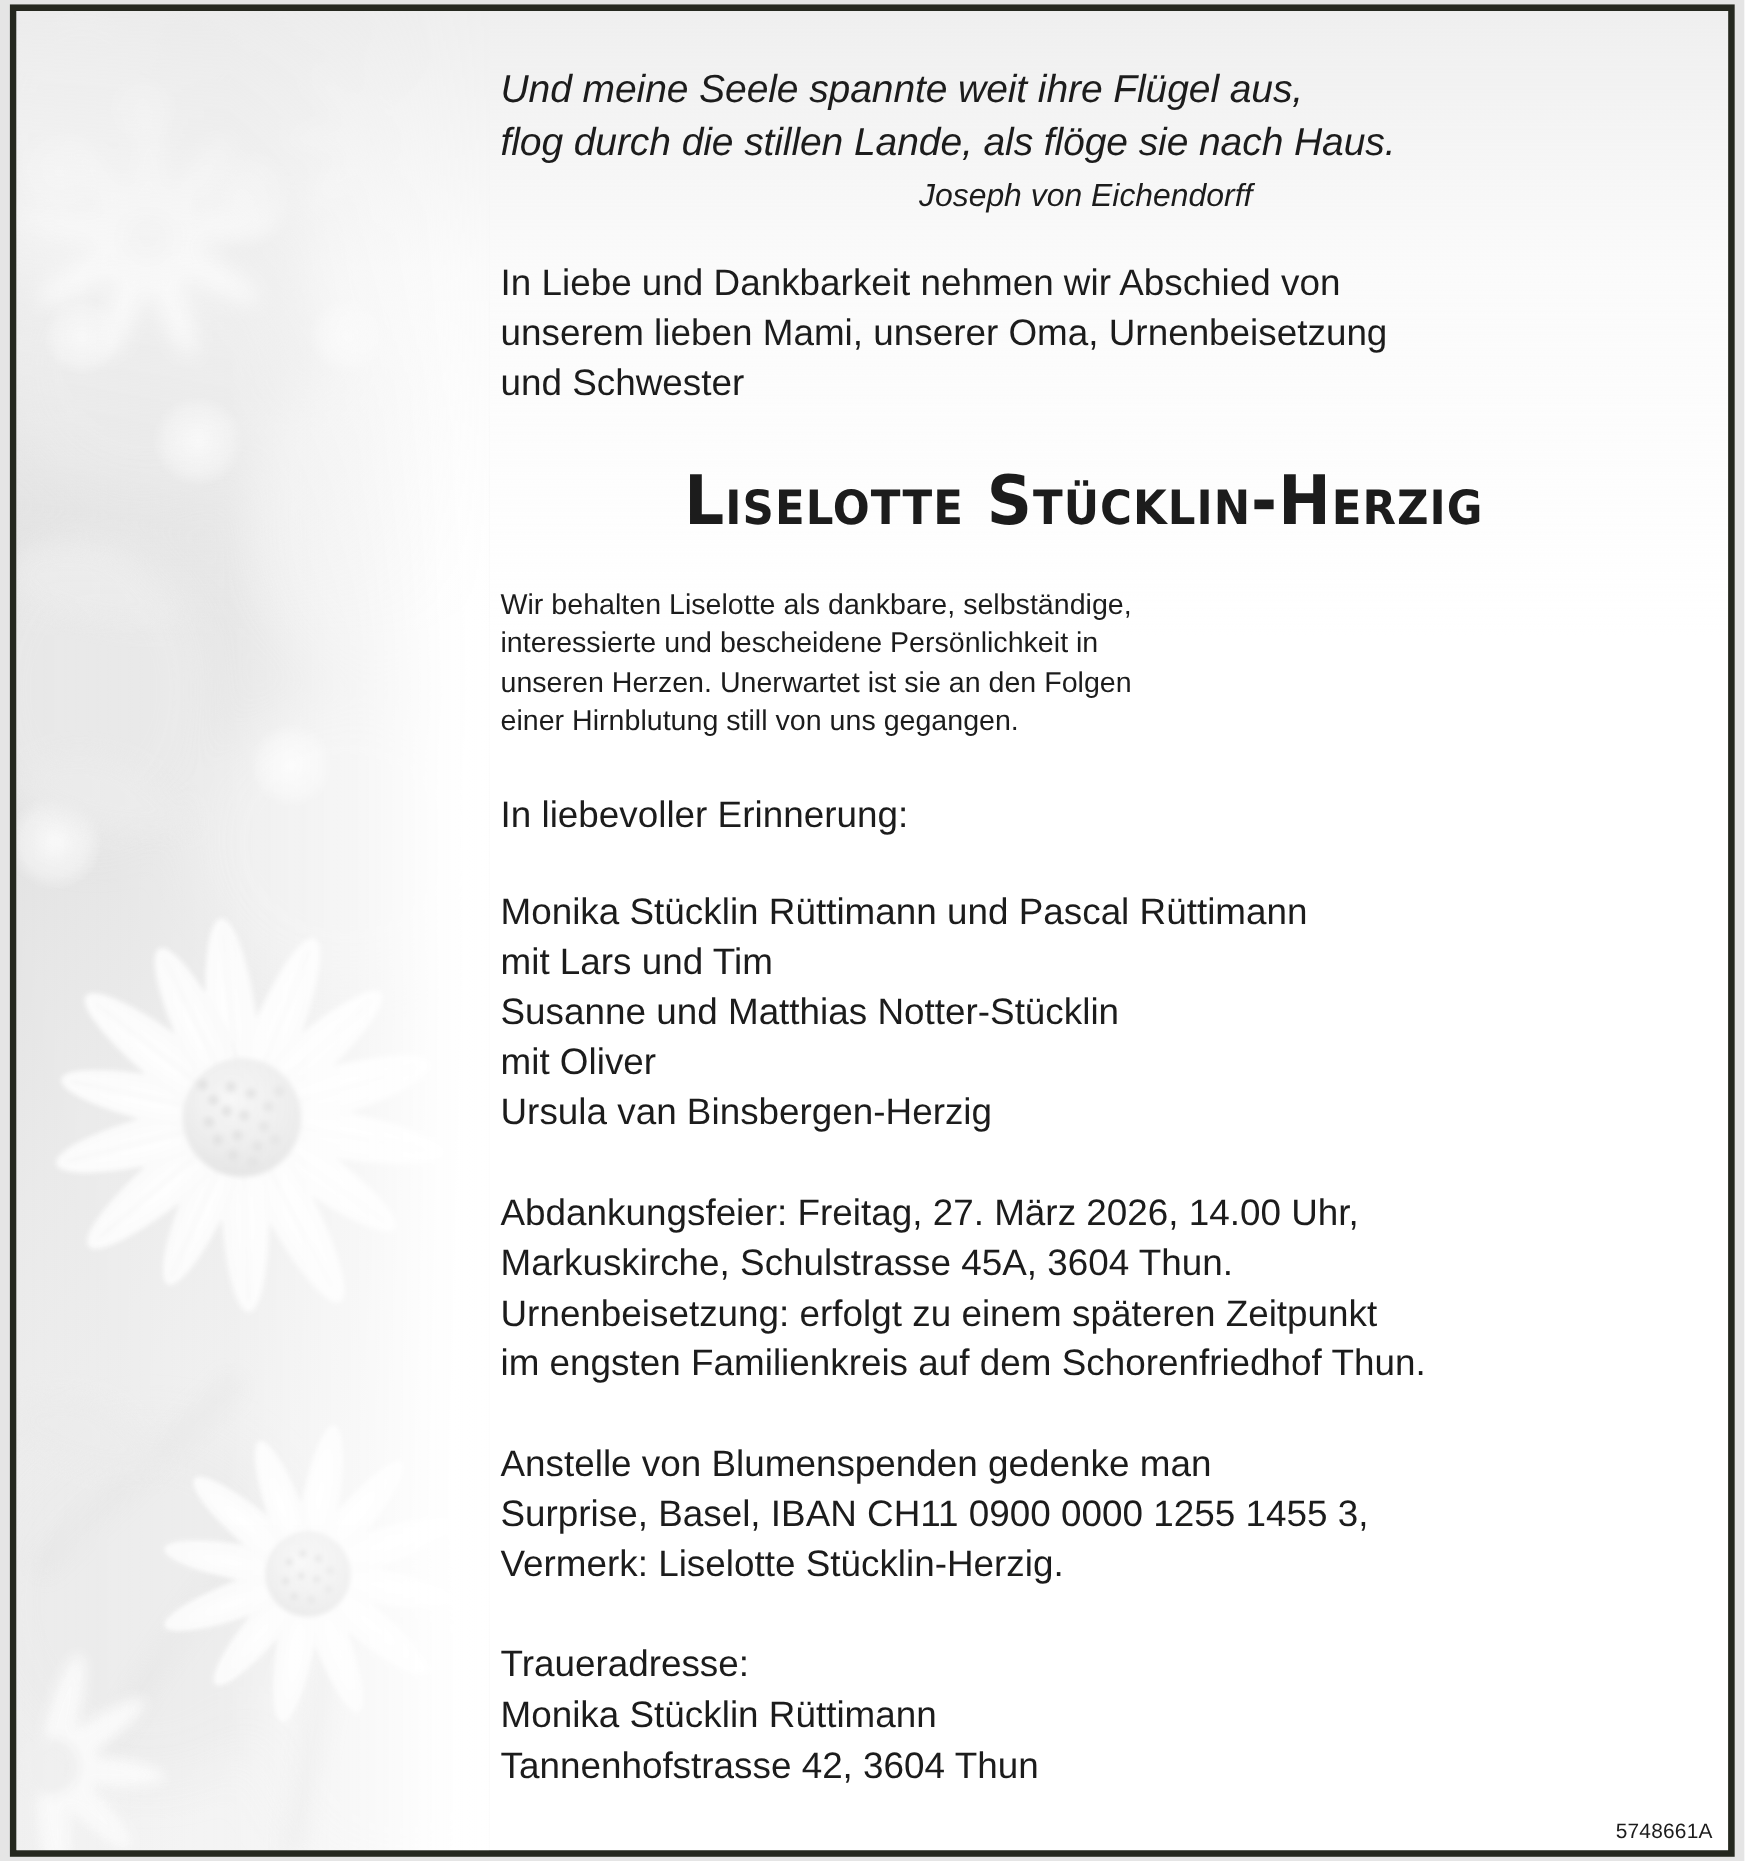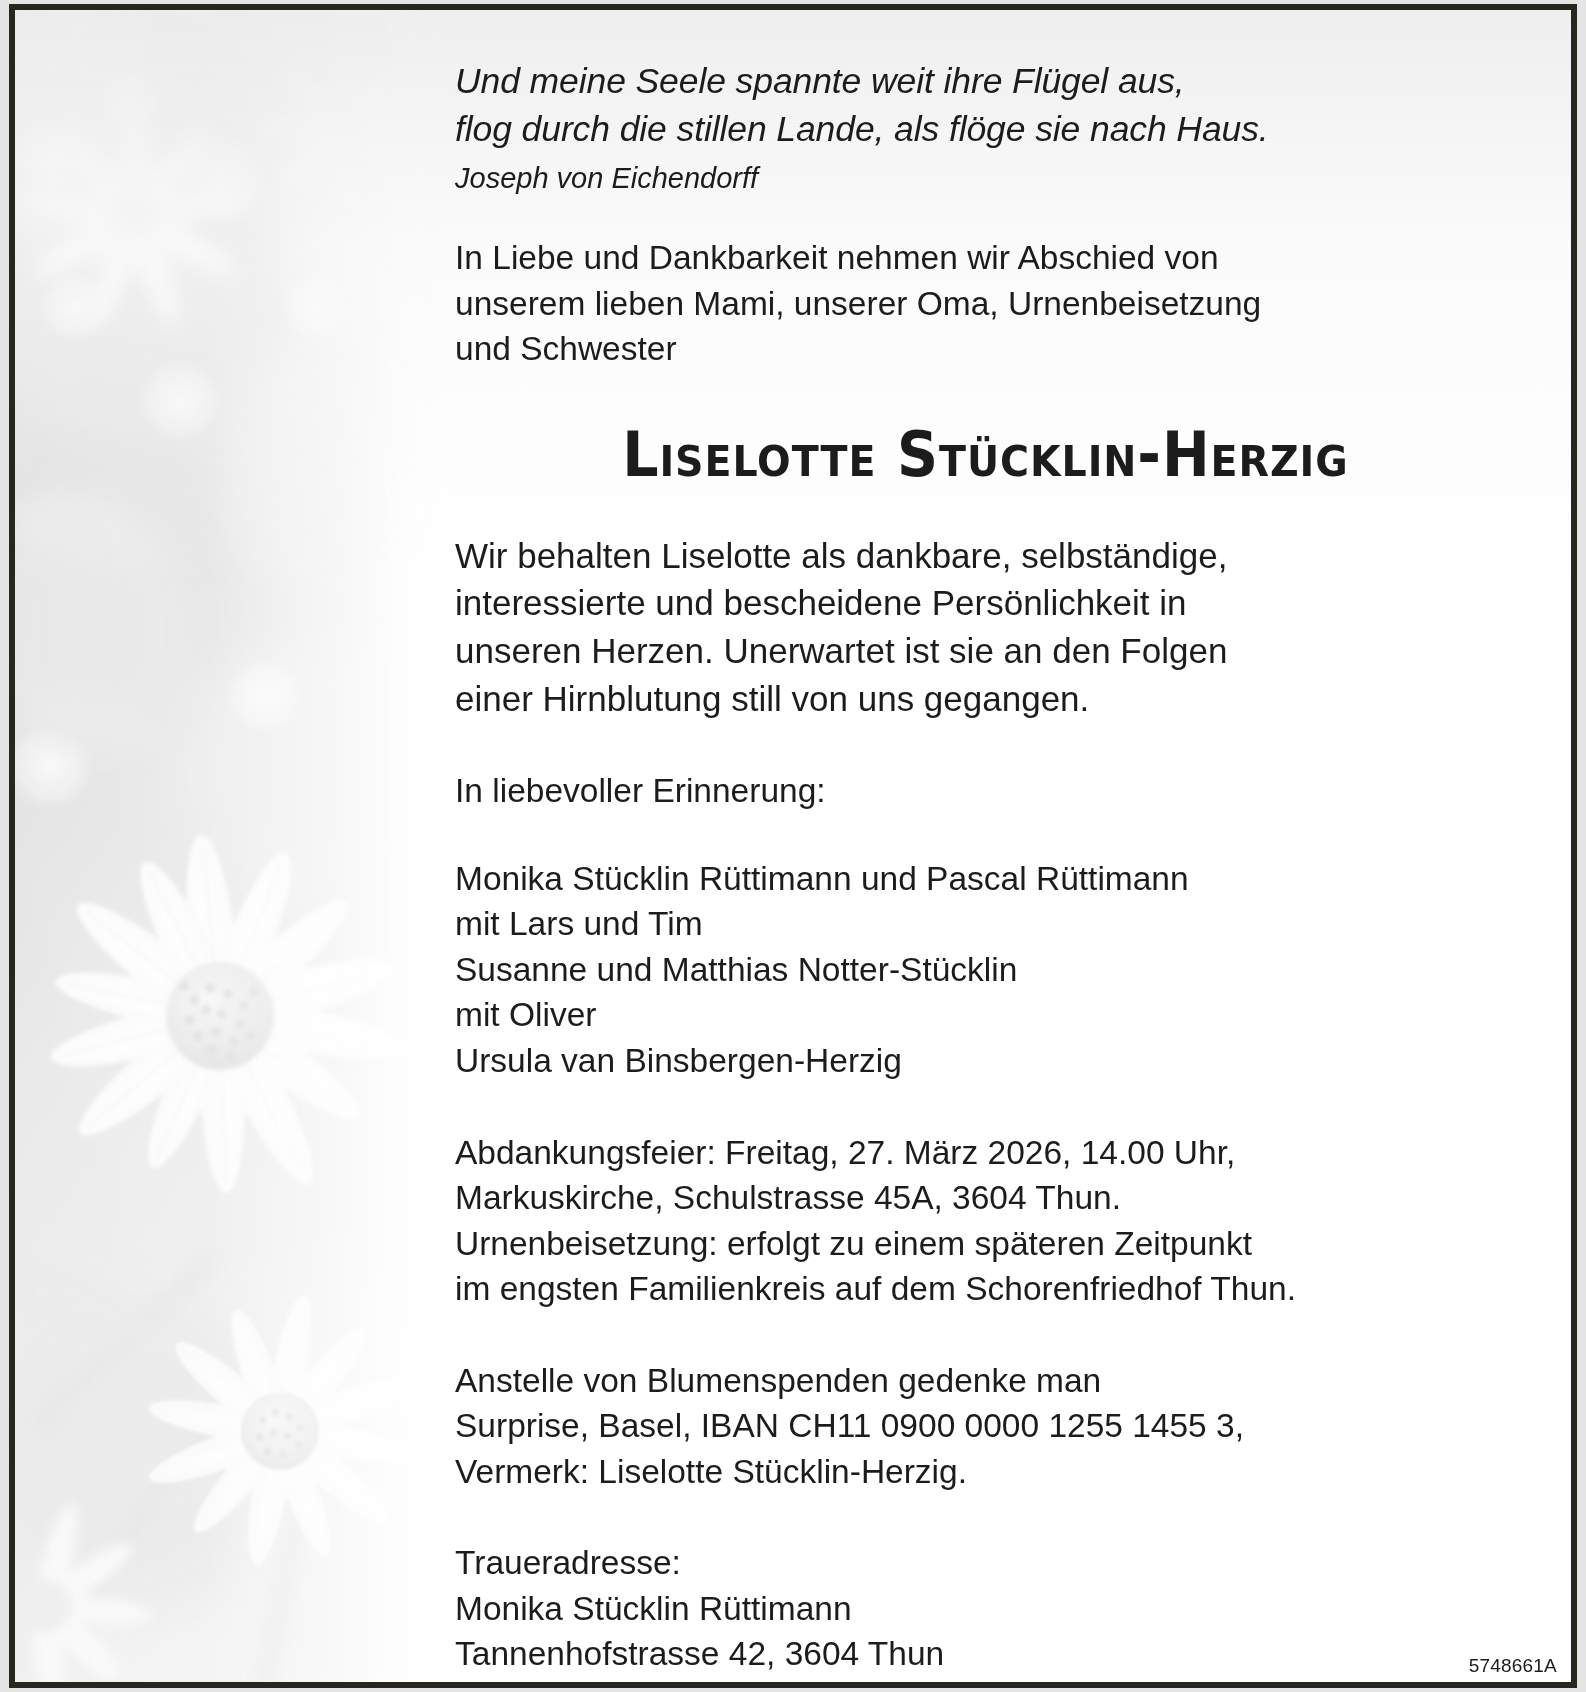--- a/index.html
+++ b/index.html
@@ -93,21 +93,21 @@
     line-height: 1.36;
     letter-spacing: -0.1px;
     white-space: pre-line;
   }
 
   .quote-author {
     margin: 6px 0 0 0;
     font-style: italic;
     font-size: 29px;
     line-height: 1.3;
-    text-align: left;
+    text-align: center;
     padding-right: 28px;
   }
 
   .intro {
     margin: 38px 0 0 0;
     font-size: 33.5px;
     line-height: 1.36;
     white-space: pre-line;
   }
 
@@ -129,21 +129,21 @@
   .life-dates {
     margin: 24px 0 0 0;
     text-align: center;
     padding-right: 34px;
     font-size: 33.5px;
     line-height: 1.3;
   }
 
   .memory-text {
     margin: 46px 0 0 0;
-    font-size: 35px;
+    font-size: 26px;
     line-height: 1.36;
     white-space: pre-line;
   }
 
   .memory-heading {
     margin: 46px 0 0 0;
     font-size: 33.5px;
     line-height: 1.36;
   }
 

